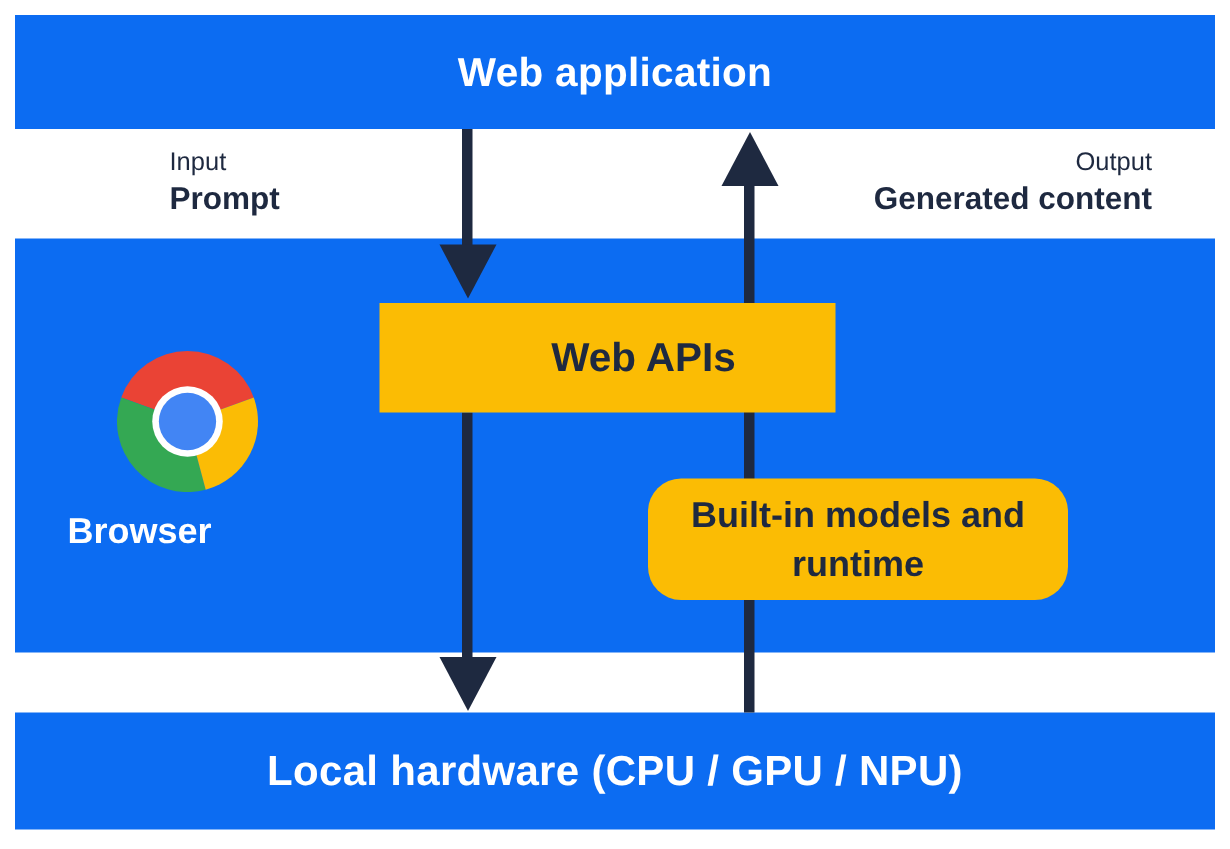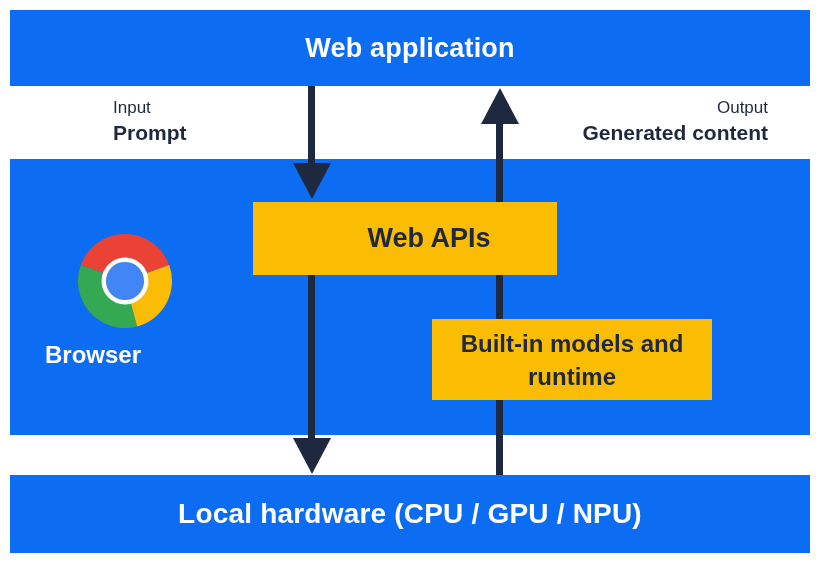--- a/index.html
+++ b/index.html
@@ -43,21 +43,21 @@
   .down-line-2{left:308px;top:275px;height:164px;}
   .down-head-2{left:293px;top:438px;}
   .up-head{left:481px;top:88px;}
   .up-line{left:496px;top:123px;height:352px;}
 
   
   .ybox{position:absolute;background:var(--yellow);z-index:2;
     display:flex;align-items:center;justify-content:center;text-align:center;
     color:var(--ink);font-weight:700;}
   .web-apis-box{left:253px;top:202px;width:304px;height:73px;font-size:27px;padding-left:48px;}
-  .models-box{left:432px;top:319px;width:280px;height:81px;font-size:24px;line-height:33px;padding:0 14px;}
+  .models-box{left:432px;top:319px;width:280px;height:81px;font-size:24px;line-height:33px;padding:0 14px;border-radius:22px;}
 
   
   .chrome-icon{position:absolute;left:78px;top:234px;width:94px;height:94px;z-index:2;}
   .browser-label{position:absolute;left:45px;top:341px;width:160px;z-index:2;
     text-align:left;color:var(--white);font-size:24px;font-weight:700;}
 </style>
 </head>
 <body>
 
 <div class="stage">

